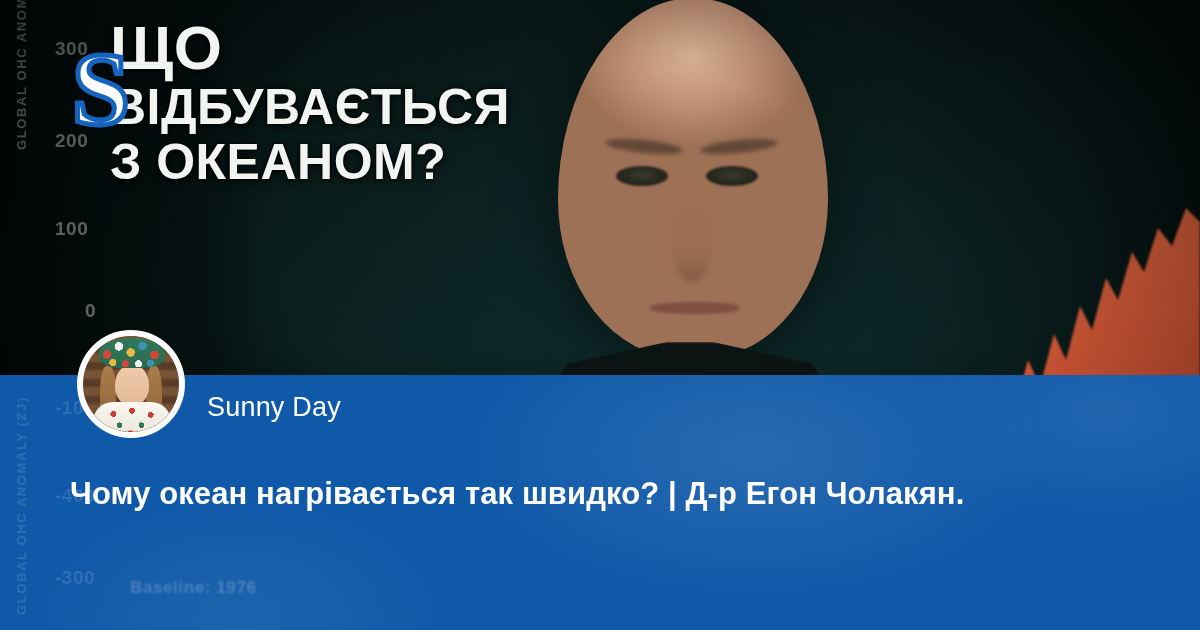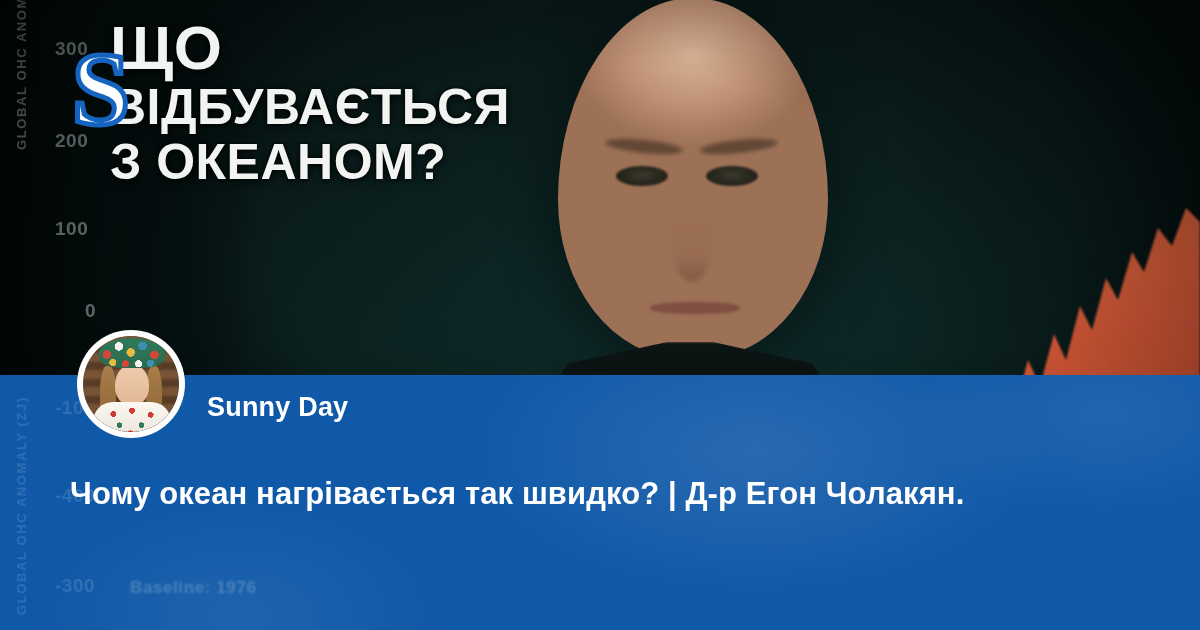--- a/index.html
+++ b/index.html
@@ -211,21 +211,21 @@
       radial-gradient(circle 4px at 74% 32%, #cf3b33 0%, #cf3b33 70%, transparent 72%),
       radial-gradient(circle 4px at 34% 58%, #2f7a5a 0%, #2f7a5a 70%, transparent 72%),
       radial-gradient(circle 4px at 62% 58%, #2f7a5a 0%, #2f7a5a 70%, transparent 72%),
       radial-gradient(circle 4px at 48% 78%, #cf3b33 0%, #cf3b33 70%, transparent 72%),
       linear-gradient(180deg,#fbf8f2 0%, #efe9df 70%, #2a1f17 100%);
   }
 
   
   .author{
     position:absolute;left:207px;top:392px;z-index:8;
-    font-size:27px;font-weight:700;color:#ffffff;letter-spacing:.2px;text-align:right;
+    font-size:27px;font-weight:400;color:#ffffff;letter-spacing:.2px;text-align:right;
   }
   .headline{
     position:absolute;left:70px;top:476px;z-index:8;
     font-size:31px;font-weight:700;color:#ffffff;letter-spacing:.1px;
     white-space:nowrap;
   }
 </style>
 </head>
 <body>
 
@@ -288,21 +288,21 @@
   <svg class="logo" viewBox="0 0 82 100">
     <text x="41" y="84" text-anchor="middle" font-family="Liberation Serif, serif" font-size="104" font-weight="700" fill="#FFFFFF" stroke="#1565C0" stroke-width="5">S</text>
   </svg>
 
   <div class="panel">
     <div class="panel-sheen"></div>
     <div class="panel-ghost">
       <div class="ghost-axis" style="top:240px">GLOBAL OHC ANOMALY (ZJ)</div>
       <div class="ghost-tick" style="top:22px">-100</div>
       <div class="ghost-tick" style="top:110px">-400</div>
-      <div class="ghost-tick" style="top:200px">-300</div>
+      <div class="ghost-tick" style="top:192px">-300</div>
       <div class="baseline-note" style="top:203px;left:130px;position:absolute;">Baseline: 1976</div>
     </div>
   </div>
 
   <div class="avatar-wrap">
     <div class="avatar">
       <div class="av-wall"></div>
       <div class="av-hair-l"></div>
       <div class="av-hair-r"></div>
       <div class="av-face"></div>

